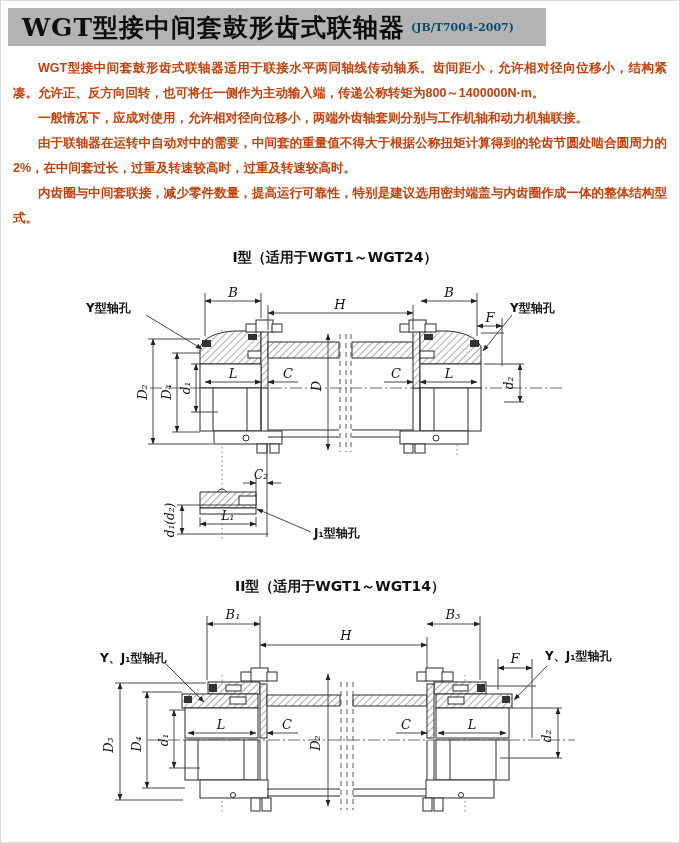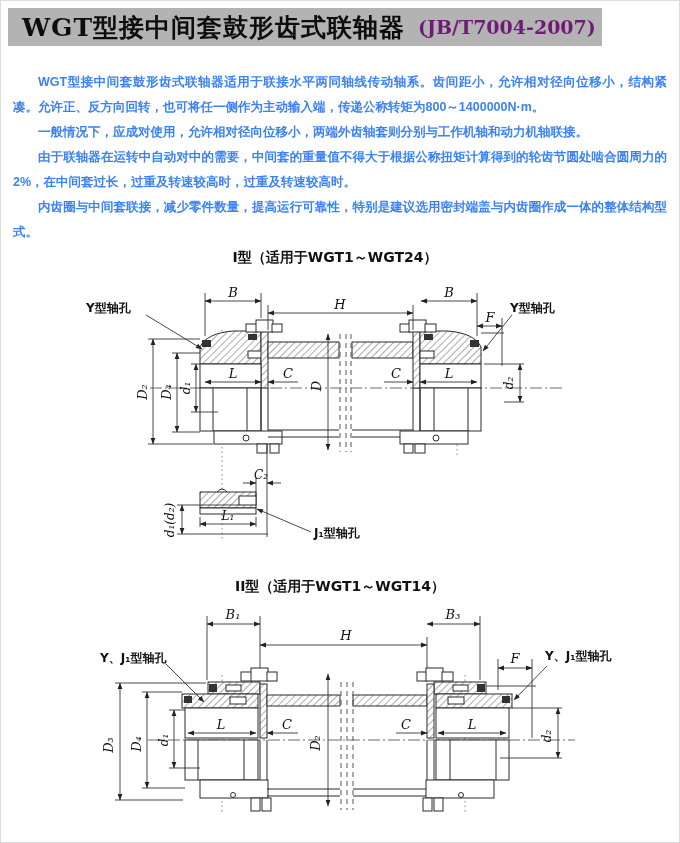--- a/index.html
+++ b/index.html
@@ -2,28 +2,28 @@
 <html><head>
 <meta charset="utf-8">
 <style>
   html,body{margin:0;padding:0;}
   body{
     width:680px;height:843px;position:relative;background:#ffffff;
     font-family:"Liberation Sans",sans-serif;color:#111;overflow:hidden;
   }
   .page-frame{position:absolute;inset:0;border:1px solid #dcdcdc;pointer-events:none;}
   .title-banner{
-    position:absolute;left:8px;top:8px;width:594px;height:38px;background:#b3b3b3;
+    position:absolute;left:8px;top:8px;width:538px;height:38px;background:#b3b3b3;
     display:flex;align-items:center;padding-left:14px;box-sizing:border-box;white-space:nowrap;
   }
   .main-title{font-family:"DejaVu Serif",serif;font-weight:bold;font-size:25px;letter-spacing:1px;color:#0d0d0d;}
-  .std-code{font-family:"DejaVu Serif",serif;font-weight:bold;font-size:19px;margin-left:13px;color:#701a75;}
+  .std-code{font-family:"DejaVu Serif",serif;font-weight:bold;font-size:11px;margin-left:6px;color:#0c4a6e;}
   .body-text{
-    position:absolute;left:13px;top:70px;width:654px;
-    font-size:12.5px;font-weight:600;line-height:25px;text-align:justify;color:#3b82f6;
+    position:absolute;left:13px;top:56px;width:654px;
+    font-size:12.5px;font-weight:600;line-height:25px;text-align:justify;color:#c2410c;
   }
   .body-text p{margin:0;text-indent:2em;}
   .drawing{position:absolute;left:0;}
   #dwg1{top:236px;}
   #dwg2{top:572px;}
   svg .ln{stroke:#2b2b2b;stroke-width:1;fill:none;}
   svg .w{stroke:#2b2b2b;stroke-width:1;fill:#ffffff;}
   svg .hatch{stroke:#2b2b2b;stroke-width:1;}
   svg .dim{stroke:#333;stroke-width:0.9;fill:none;}
   svg .cl{stroke:#444;stroke-width:0.8;stroke-dasharray:12 3 2 3;fill:none;}

